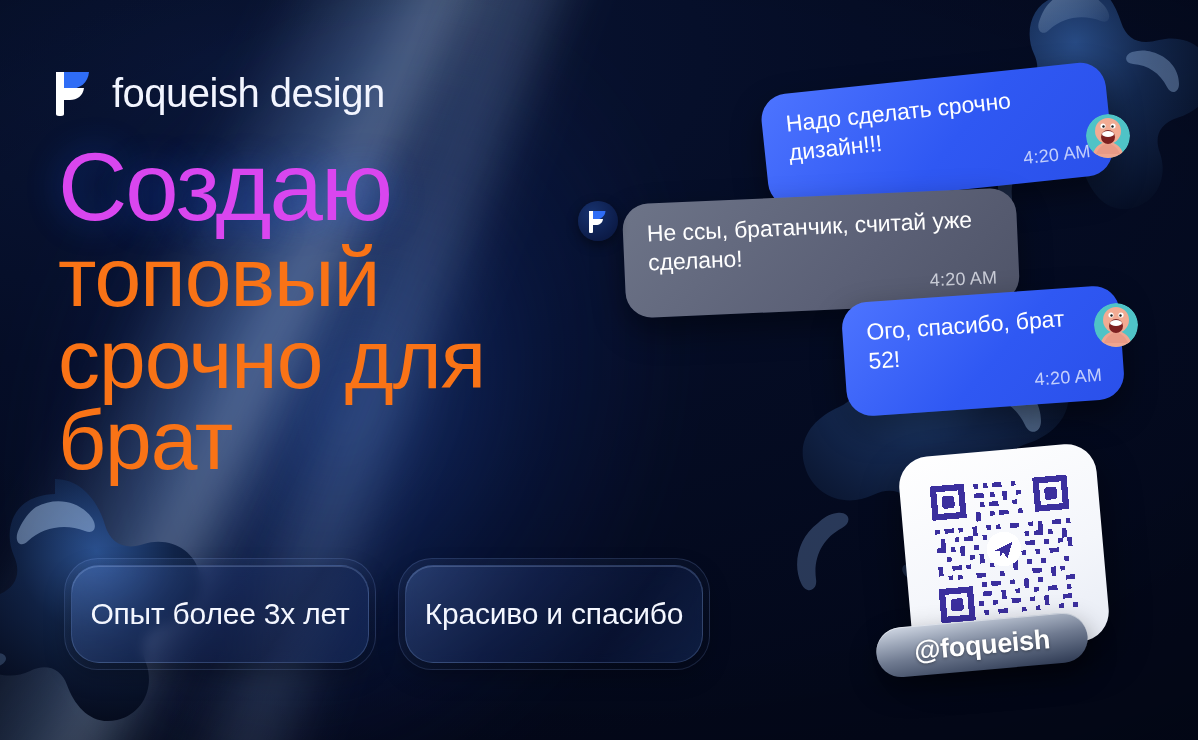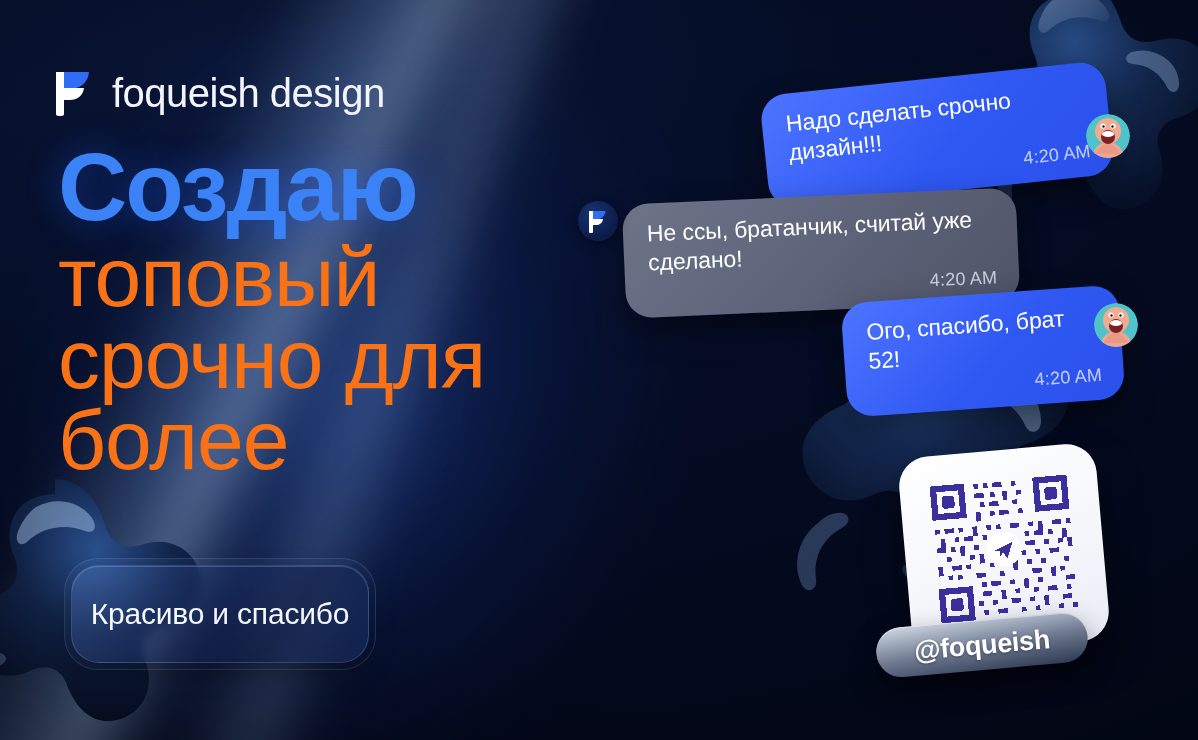--- a/index.html
+++ b/index.html
@@ -89,23 +89,23 @@
   .headline {
     position: absolute;
     left: 58px;
     top: 140px;
     width: 640px;
     line-height: 0.97;
   }
   .headline .l1 {
     display: block;
     font-size: 96px;
-    font-weight: 700;
+    font-weight: 400;
     letter-spacing: -2px;
-    color: #3b82f6;
+    color: #d946ef;
     text-shadow: 0 0 34px rgba(29,94,246,0.45);
   }
   .headline .rest {
     display: block;
     font-size: 84px;
     font-weight: 300;
     letter-spacing: -1px;
     color: #f97316;
     margin-top: 4px;
   }
@@ -325,25 +325,30 @@
       </svg>
     </span>
     <span class="brand-text">foqueish design</span>
   </div>
 
   <div class="headline">
     <span class="l1">Создаю</span>
     <span class="rest">
       <span>топовый</span>
       <span>срочно для</span>
-      <span>более</span>
+      <span>брат</span>
     </span>
   </div>
 
   <div class="pills">
+    <div class="pill-outer">
+      <div class="pill">
+        <span>Опыт более 3х лет</span>
+      </div>
+    </div>
     <div class="pill-outer">
       <div class="pill">
         <span>Красиво и спасибо</span>
       </div>
     </div>
   </div>
 
   <div class="bubble blue" id="bubble-1">
     <span class="msg">Надо сделать срочно дизайн!!!</span>
     <span class="time">4:20 AM</span>

